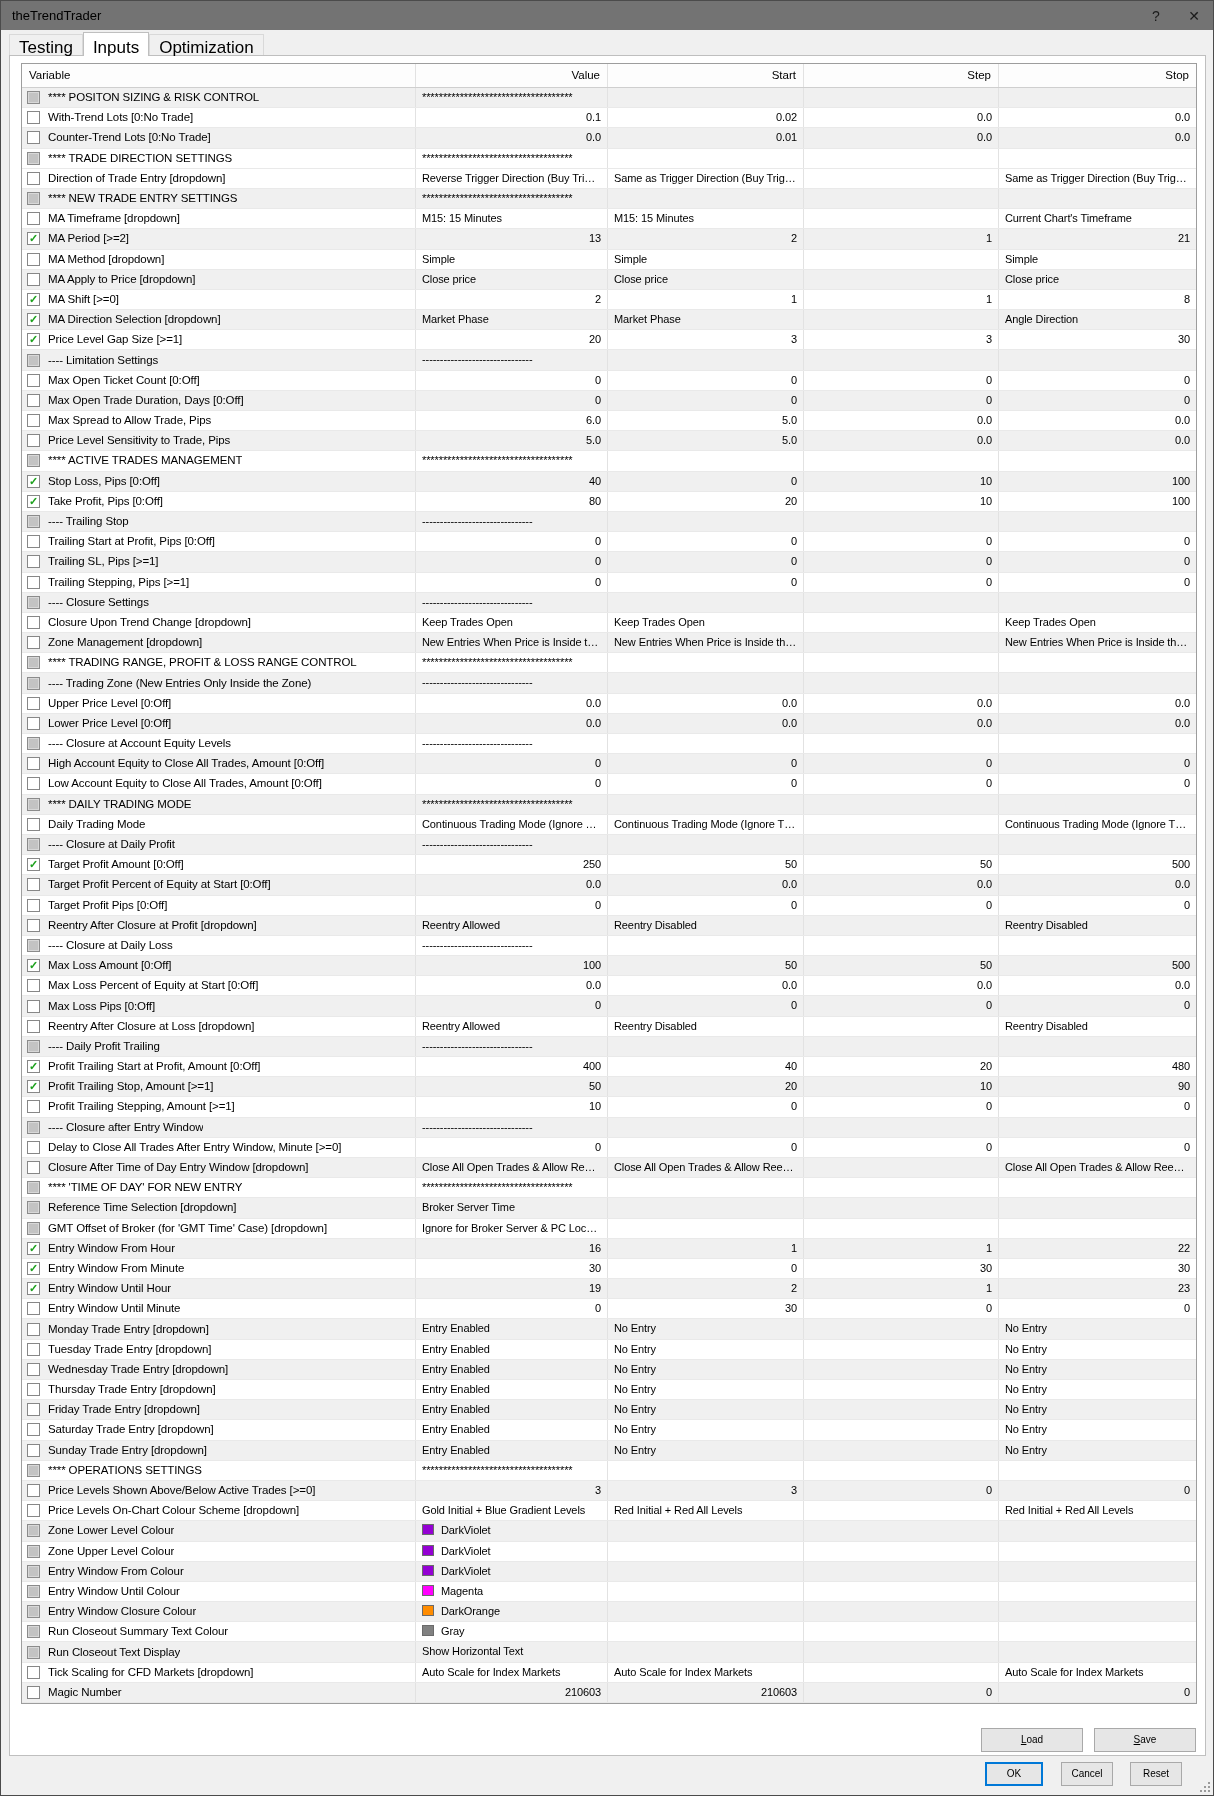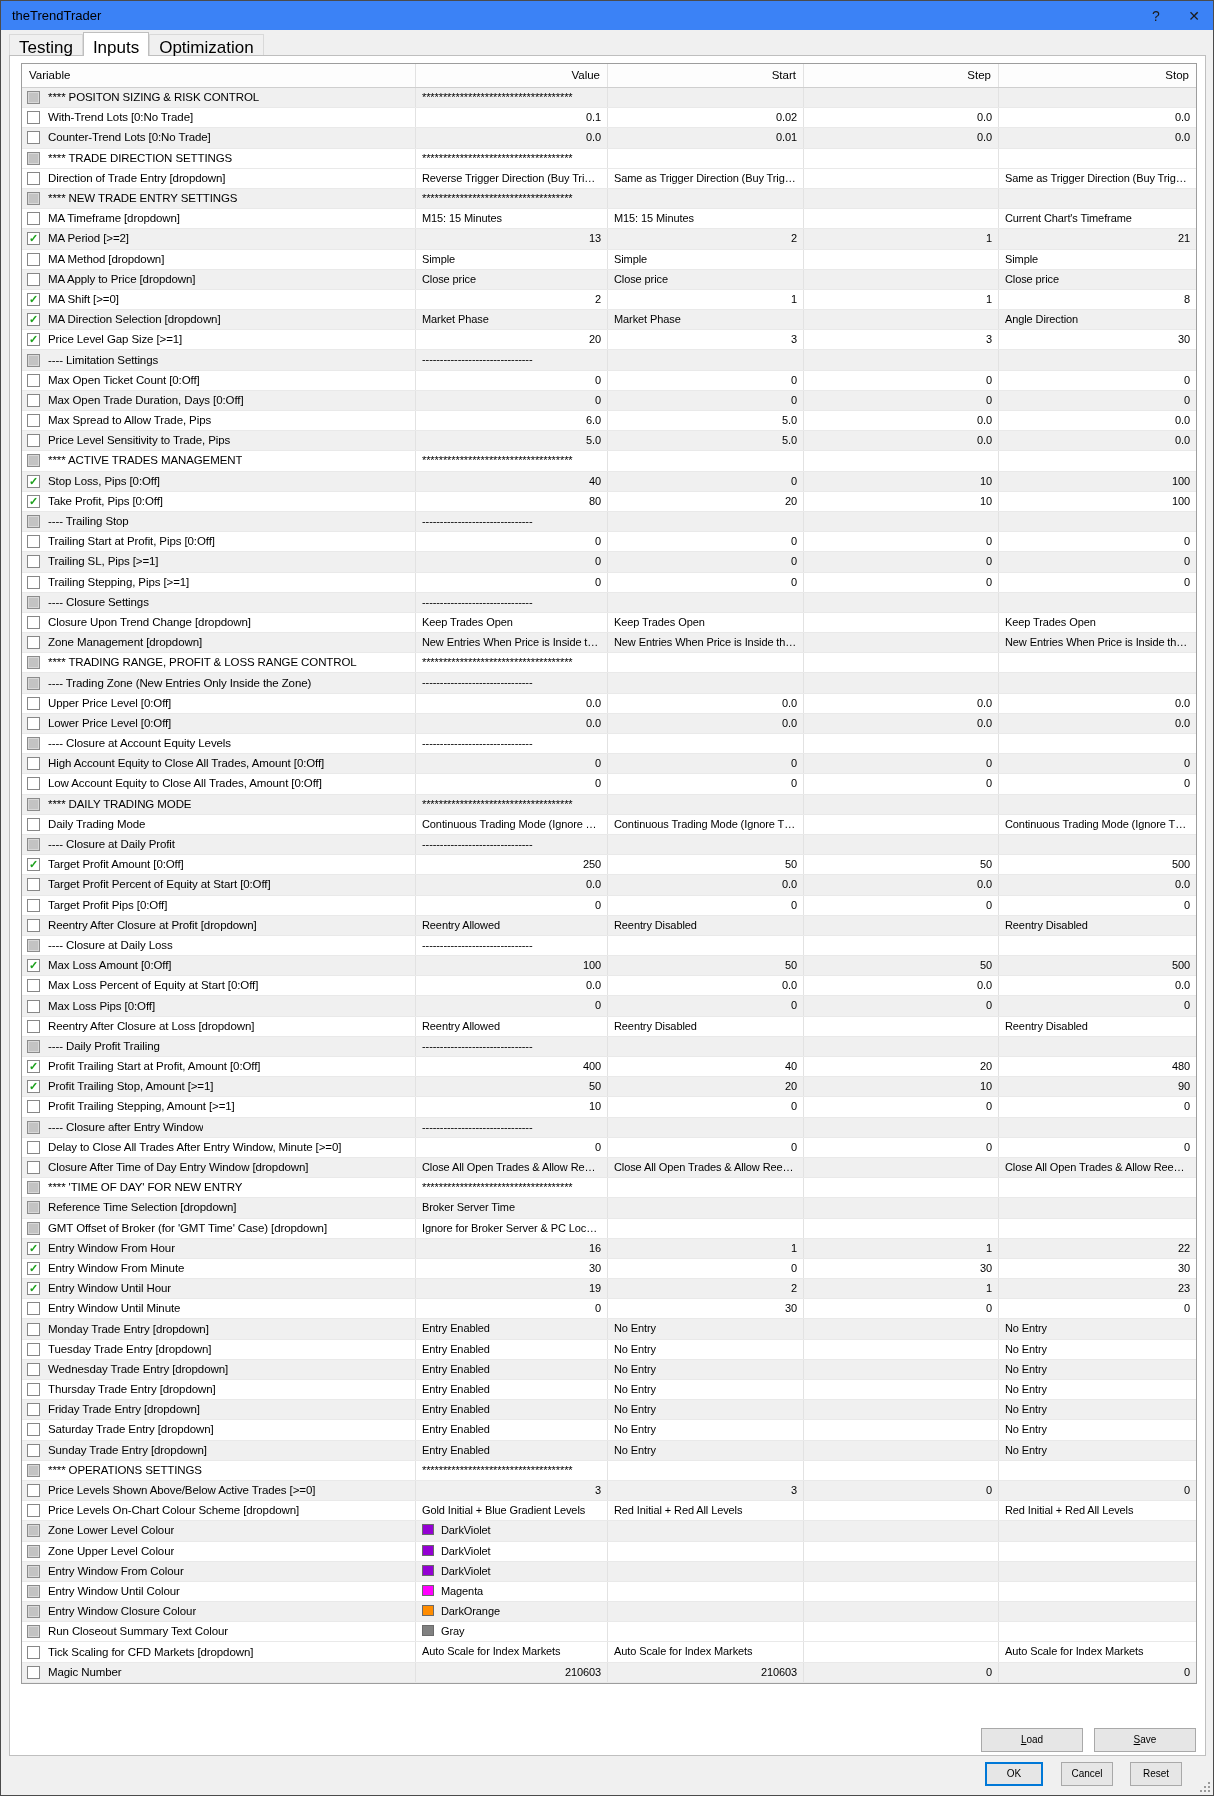--- a/index.html
+++ b/index.html
@@ -9,21 +9,21 @@
     font-family: "Liberation Sans", sans-serif;
     font-size: 12px;
     background: #f0f0f0;
     color: #000;
     overflow: hidden;
     box-shadow: inset 0 0 0 1px #4b4b4b;
   }
   
   .titlebar {
     position: absolute; top:1px; left:1px; right:1px; height:29px;
-    background:#3b82f6; display:flex; align-items:center;
+    background:#737373; display:flex; align-items:center;
   }
   .titlebar .title { padding-left:11px; font-size:13px; }
   .titlebar .spacer { flex:1; }
   .tb-btn {
     width:38px; height:29px; display:flex; align-items:center; justify-content:center;
     font-size:14px; color:#1b1b1b; cursor:default;
   }
   
   .tabstrip { position:absolute; top:32px; left:9px; height:23px; display:flex; align-items:flex-end; z-index:3; }
   .tab {
@@ -889,20 +889,30 @@
         <div class="row even">
           <div class="cell varcell c0">
             <span class="cb gray"></span>
             <span class="lbl">Run Closeout Summary Text Colour</span>
           </div>
           <div class="cell c1"><span class="swatch" style="background: rgb(128, 128, 128);"></span>Gray</div>
           <div class="cell c2"></div>
           <div class="cell c3"></div>
           <div class="cell c4"></div>
         </div>
+        <div class="row odd">
+          <div class="cell varcell c0">
+            <span class="cb gray"></span>
+            <span class="lbl">Run Closeout Text Display</span>
+          </div>
+          <div class="cell c1">Show Horizontal Text</div>
+          <div class="cell c2"></div>
+          <div class="cell c3"></div>
+          <div class="cell c4"></div>
+        </div>
         <div class="row even">
           <div class="cell varcell c0">
             <span class="cb off"></span>
             <span class="lbl">Tick Scaling for CFD Markets [dropdown]</span>
           </div>
           <div class="cell c1">Auto Scale for Index Markets</div>
           <div class="cell c2">Auto Scale for Index Markets</div>
           <div class="cell c3"></div>
           <div class="cell c4">Auto Scale for Index Markets</div>
         </div>

